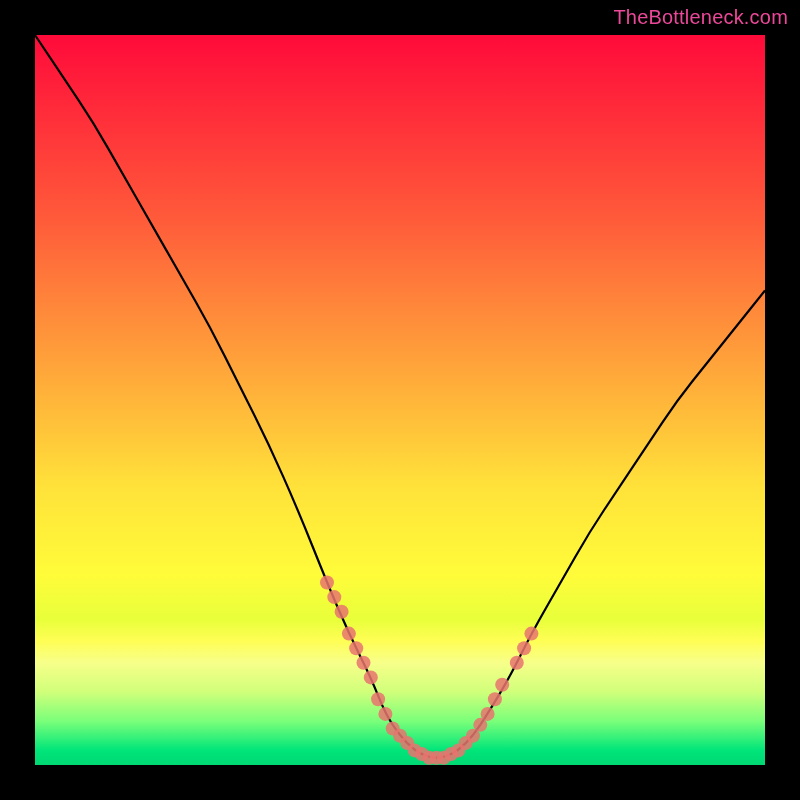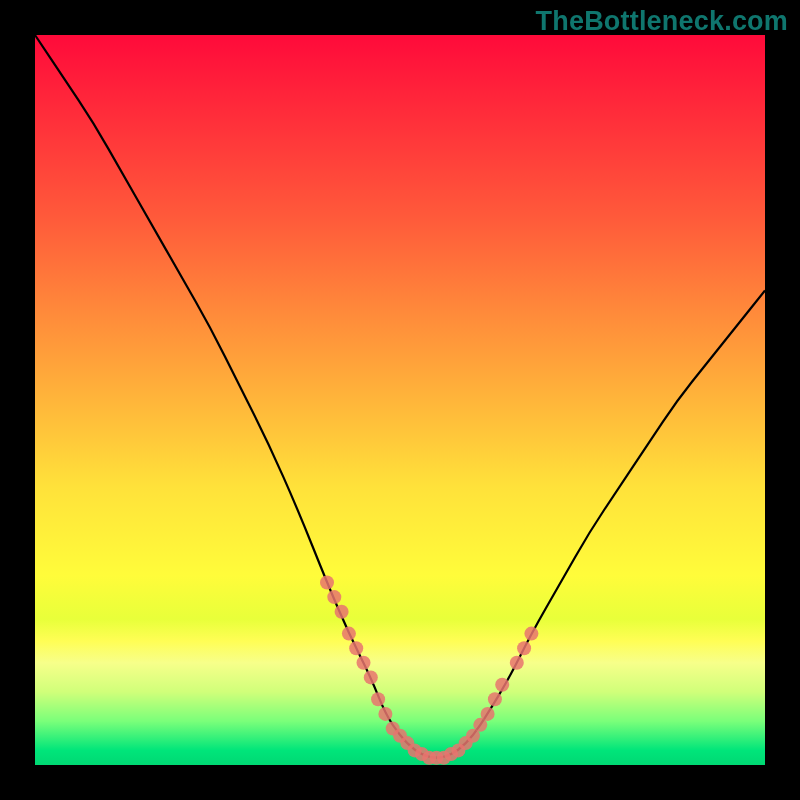--- a/index.html
+++ b/index.html
@@ -39,23 +39,23 @@
       #d0ff7a 90%,
       #7aff7a 94%,
       #00e57a 98%,
       #00d873 100%
     );
   }
   .watermark {
     position: absolute;
     top: 6px;
     right: 12px;
-    color: #0f766e;
-    font-size: 27px;
-    font-weight: 700;
+    color: #ec4899;
+    font-size: 20px;
+    font-weight: 400;
     letter-spacing: 0.2px;
     user-select: none;
   }
   svg.overlay {
     position: absolute;
     left: 0;
     top: 0;
     width: 730px;
     height: 730px;
     overflow: visible;

